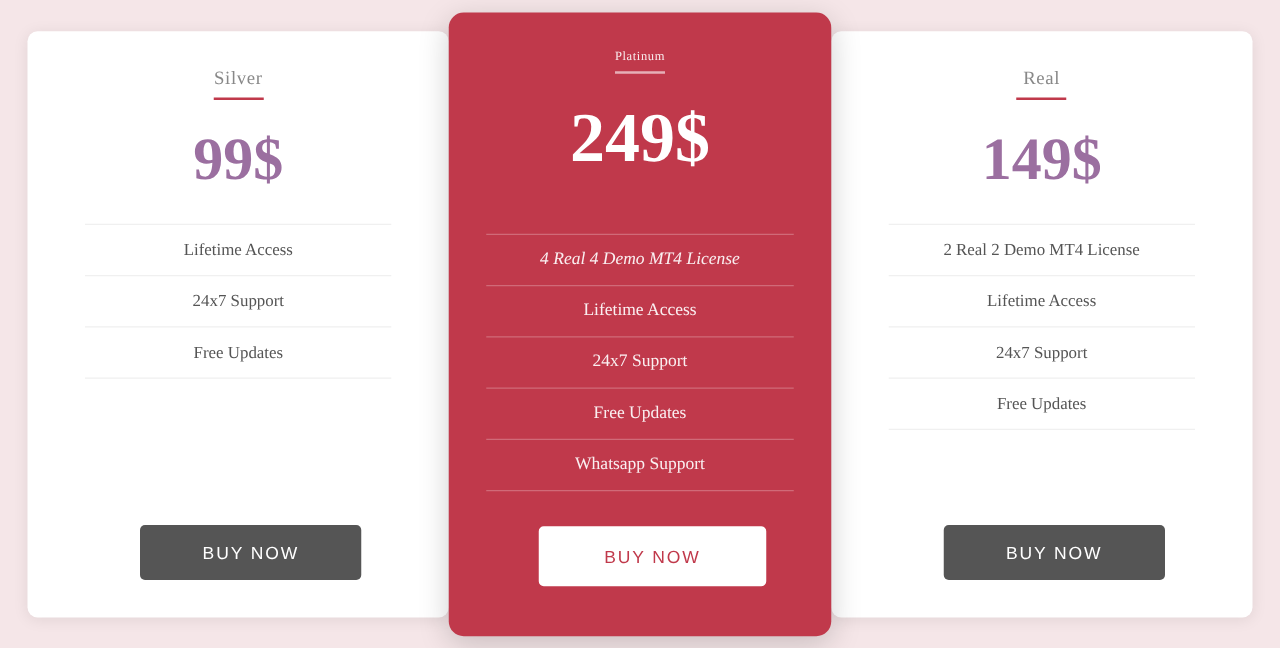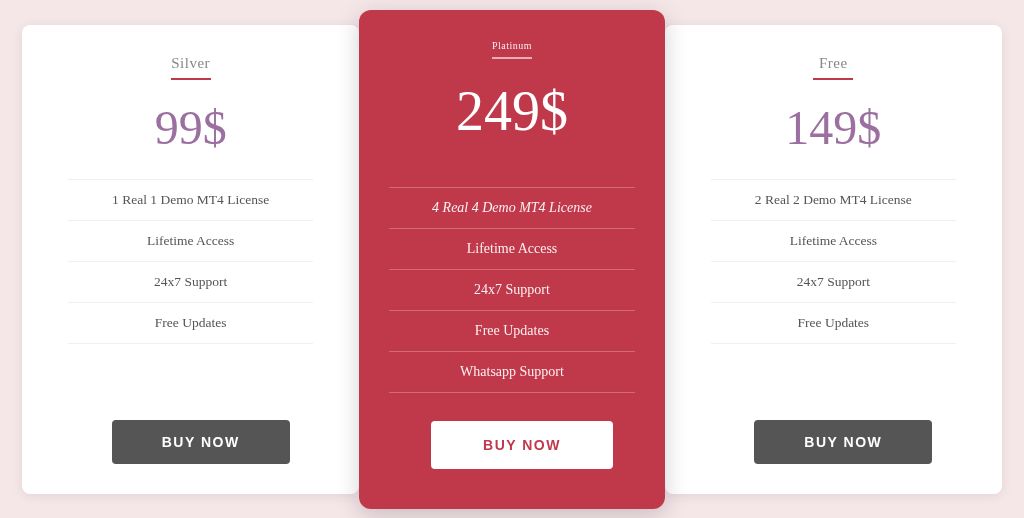--- a/index.html
+++ b/index.html
@@ -68,21 +68,21 @@
       background: #c0394b;
       margin: 0 auto 20px;
     }
 
     .featured .plan-name-underline {
       background: rgba(255,255,255,0.6);
     }
 
     .plan-price {
       font-size: 48px;
-      font-weight: normal;
+      font-weight: bold;
       color: #9b6fa0;
       margin-bottom: 24px;
       text-align: center;
     }
 
     .featured .plan-price {
       color: #ffffff;
       font-size: 56px;
       margin-bottom: 44px;
     }
@@ -113,21 +113,21 @@
 
     .featured .feature-item:first-child {
       border-top: 1px solid rgba(255,255,255,0.25);
       font-style: italic;
     }
 
     .buy-btn {
       margin-top: 28px;
       padding: 14px 50px;
       font-size: 14px;
-      font-weight: bold;
+      font-weight: normal;
       letter-spacing: 1.5px;
       cursor: pointer;
       border: none;
       border-radius: 4px;
       text-transform: uppercase;
       margin-left: 20px;
     }
 
     .buy-btn-dark {
       background: #555;
@@ -142,42 +142,41 @@
   </style>
 </head>
 <body>
 
 <div class="pricing-container">
 <div class="pricing-card">
       <div class="plan-name">Silver</div>
       <div class="plan-name-underline"></div>
       <div class="plan-price">99$</div>
       <ul class="features-list">
-        <li class="feature-item">1 Real 1 Demo MT4 License</li>
         <li class="feature-item">Lifetime Access</li>
         <li class="feature-item">24x7 Support</li>
         <li class="feature-item">Free Updates</li>
       </ul>
       <button class="buy-btn buy-btn-dark">BUY NOW</button>
     </div>
     <div class="pricing-card featured">
       <div class="plan-name">Platinum</div>
       <div class="plan-name-underline"></div>
       <div class="plan-price">249$</div>
       <ul class="features-list">
         <li class="feature-item">4 Real 4 Demo MT4 License</li>
         <li class="feature-item">Lifetime Access</li>
         <li class="feature-item">24x7 Support</li>
         <li class="feature-item">Free Updates</li>
         <li class="feature-item">Whatsapp Support</li>
       </ul>
       <button class="buy-btn buy-btn-light">BUY NOW</button>
     </div>
     <div class="pricing-card">
-      <div class="plan-name">Free</div>
+      <div class="plan-name">Real</div>
       <div class="plan-name-underline"></div>
       <div class="plan-price">149$</div>
       <ul class="features-list">
         <li class="feature-item">2 Real 2 Demo MT4 License</li>
         <li class="feature-item">Lifetime Access</li>
         <li class="feature-item">24x7 Support</li>
         <li class="feature-item">Free Updates</li>
       </ul>
       <button class="buy-btn buy-btn-dark">BUY NOW</button>
     </div>

